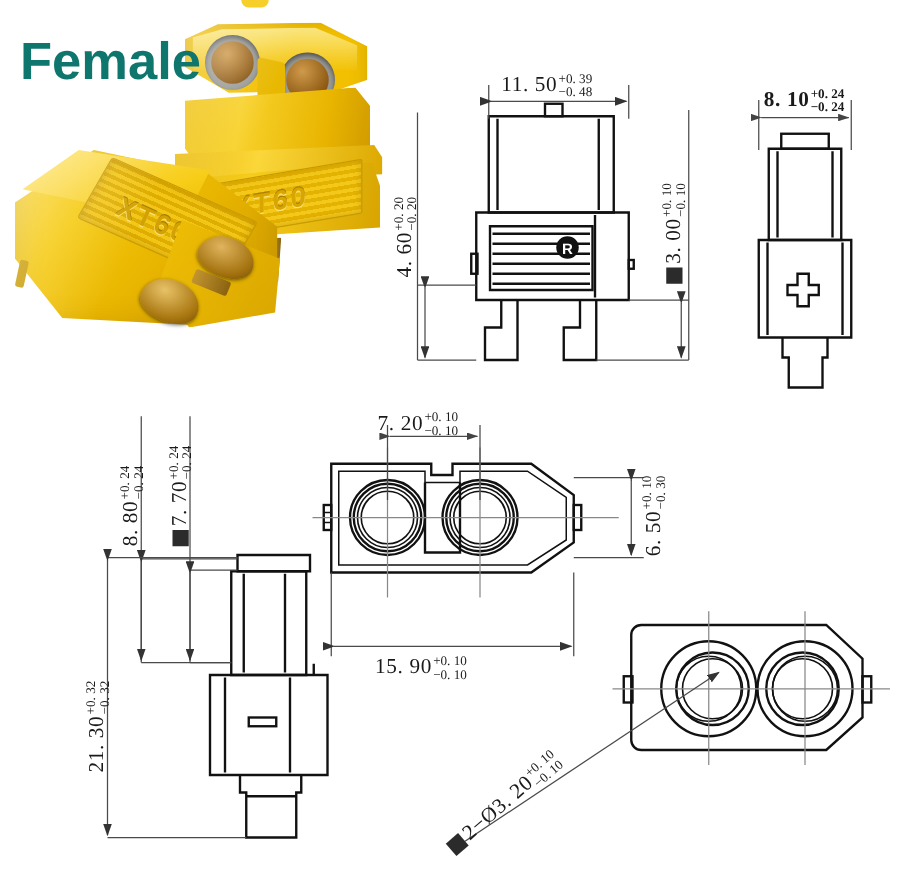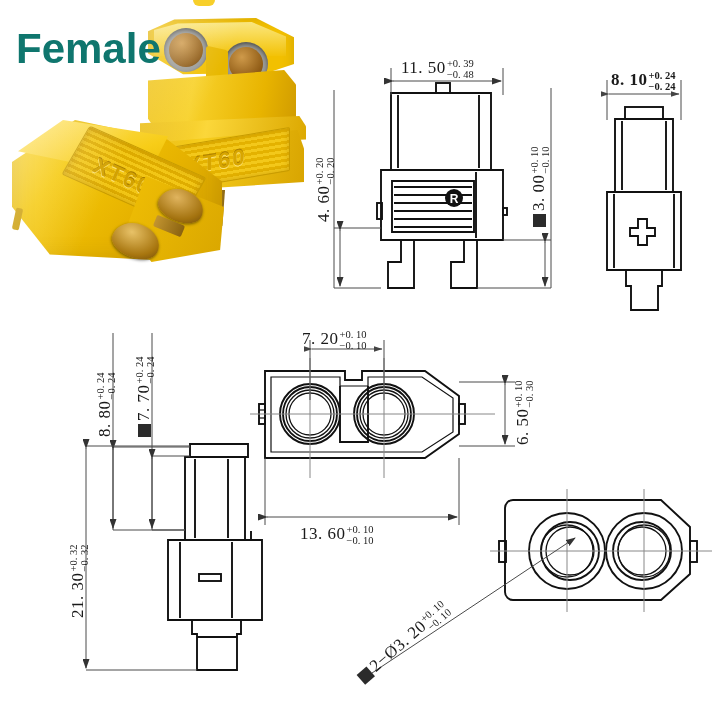--- a/index.html
+++ b/index.html
@@ -398,21 +398,21 @@
 
   <div class="dim rot90" style="left:68px; top:618px;">
     <span class="val">21. 30</span><span class="tol"><span>+0. 32</span><span>−0. 32</span></span>
   </div>
 
   <div class="dim" style="left:302px; top:329px;">
     <span class="val">7. 20</span><span class="tol"><span>+0. 10</span><span>−0. 10</span></span>
   </div>
 
   <div class="dim" style="left:300px; top:524px;">
-    <span class="val">13. 60</span><span class="tol"><span>+0. 10</span><span>−0. 10</span></span>
+    <span class="val">15. 90</span><span class="tol"><span>+0. 10</span><span>−0. 10</span></span>
   </div>
 
   <div class="dim rot90" style="left:513px; top:445px;">
     <span class="val">6. 50</span><span class="tol"><span>+0. 10</span><span>−0. 30</span></span>
   </div>
 
   <div class="dim rot45" style="left:354px; top:672px;">
     <span class="sq"></span><span class="val">2−Ø3. 20</span><span class="tol"><span>+0. 10</span><span>−0. 10</span></span>
   </div>
 

